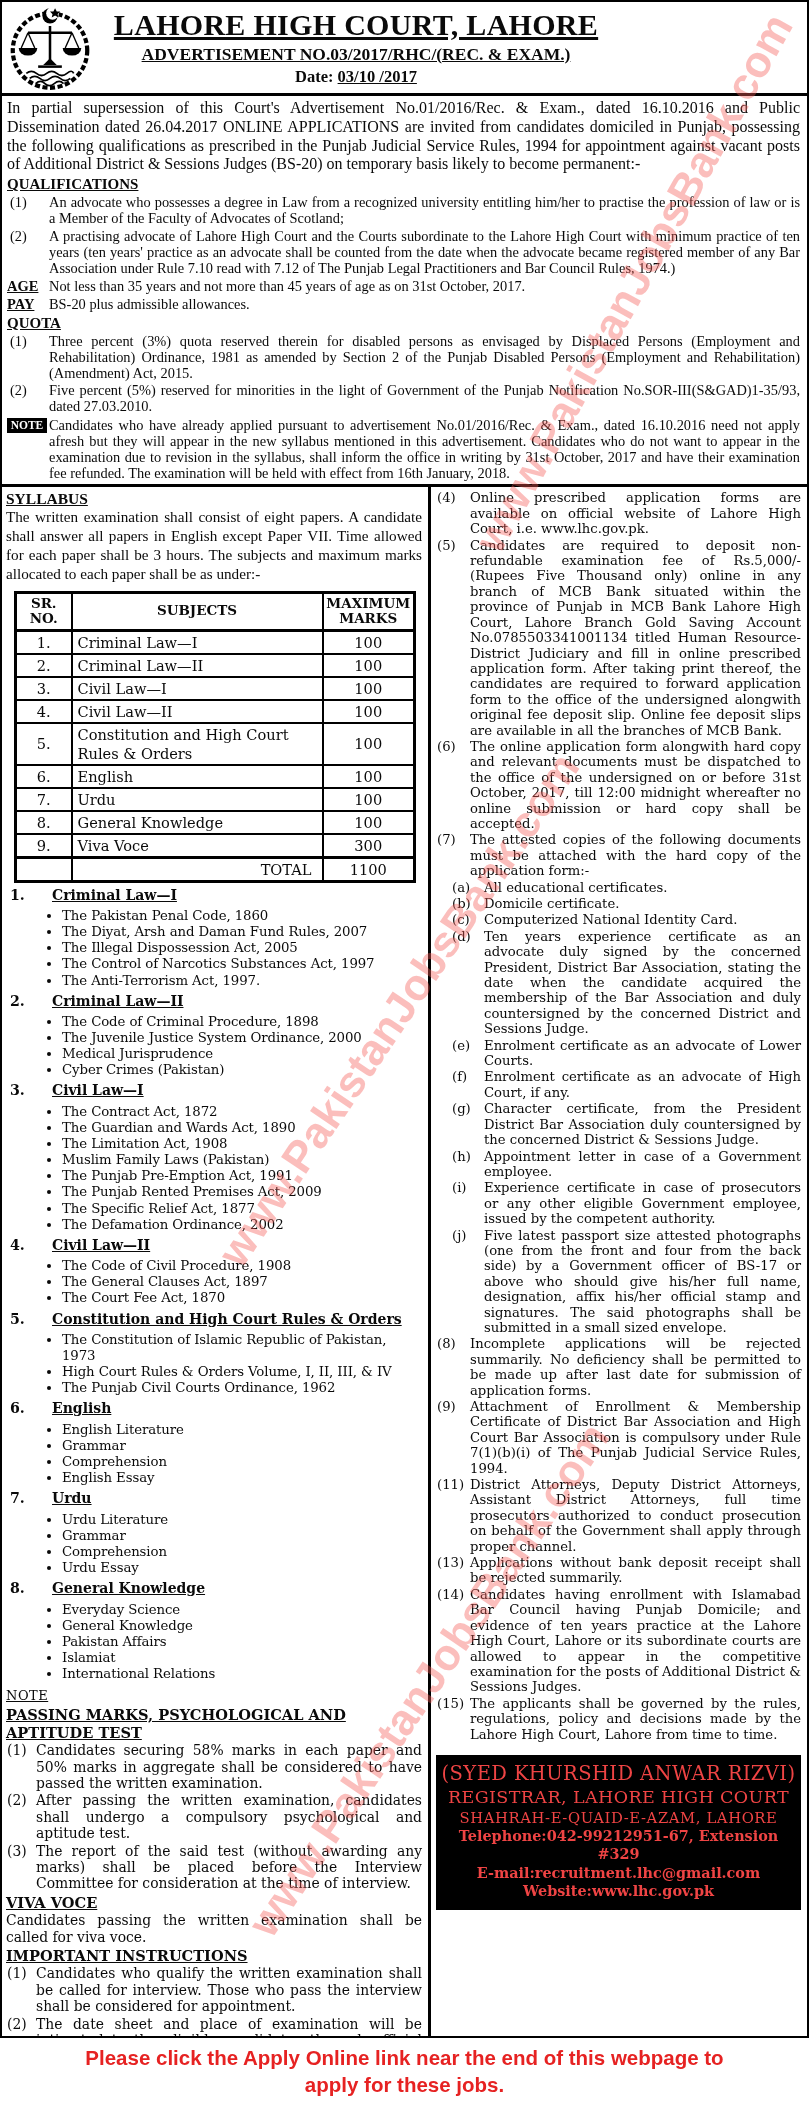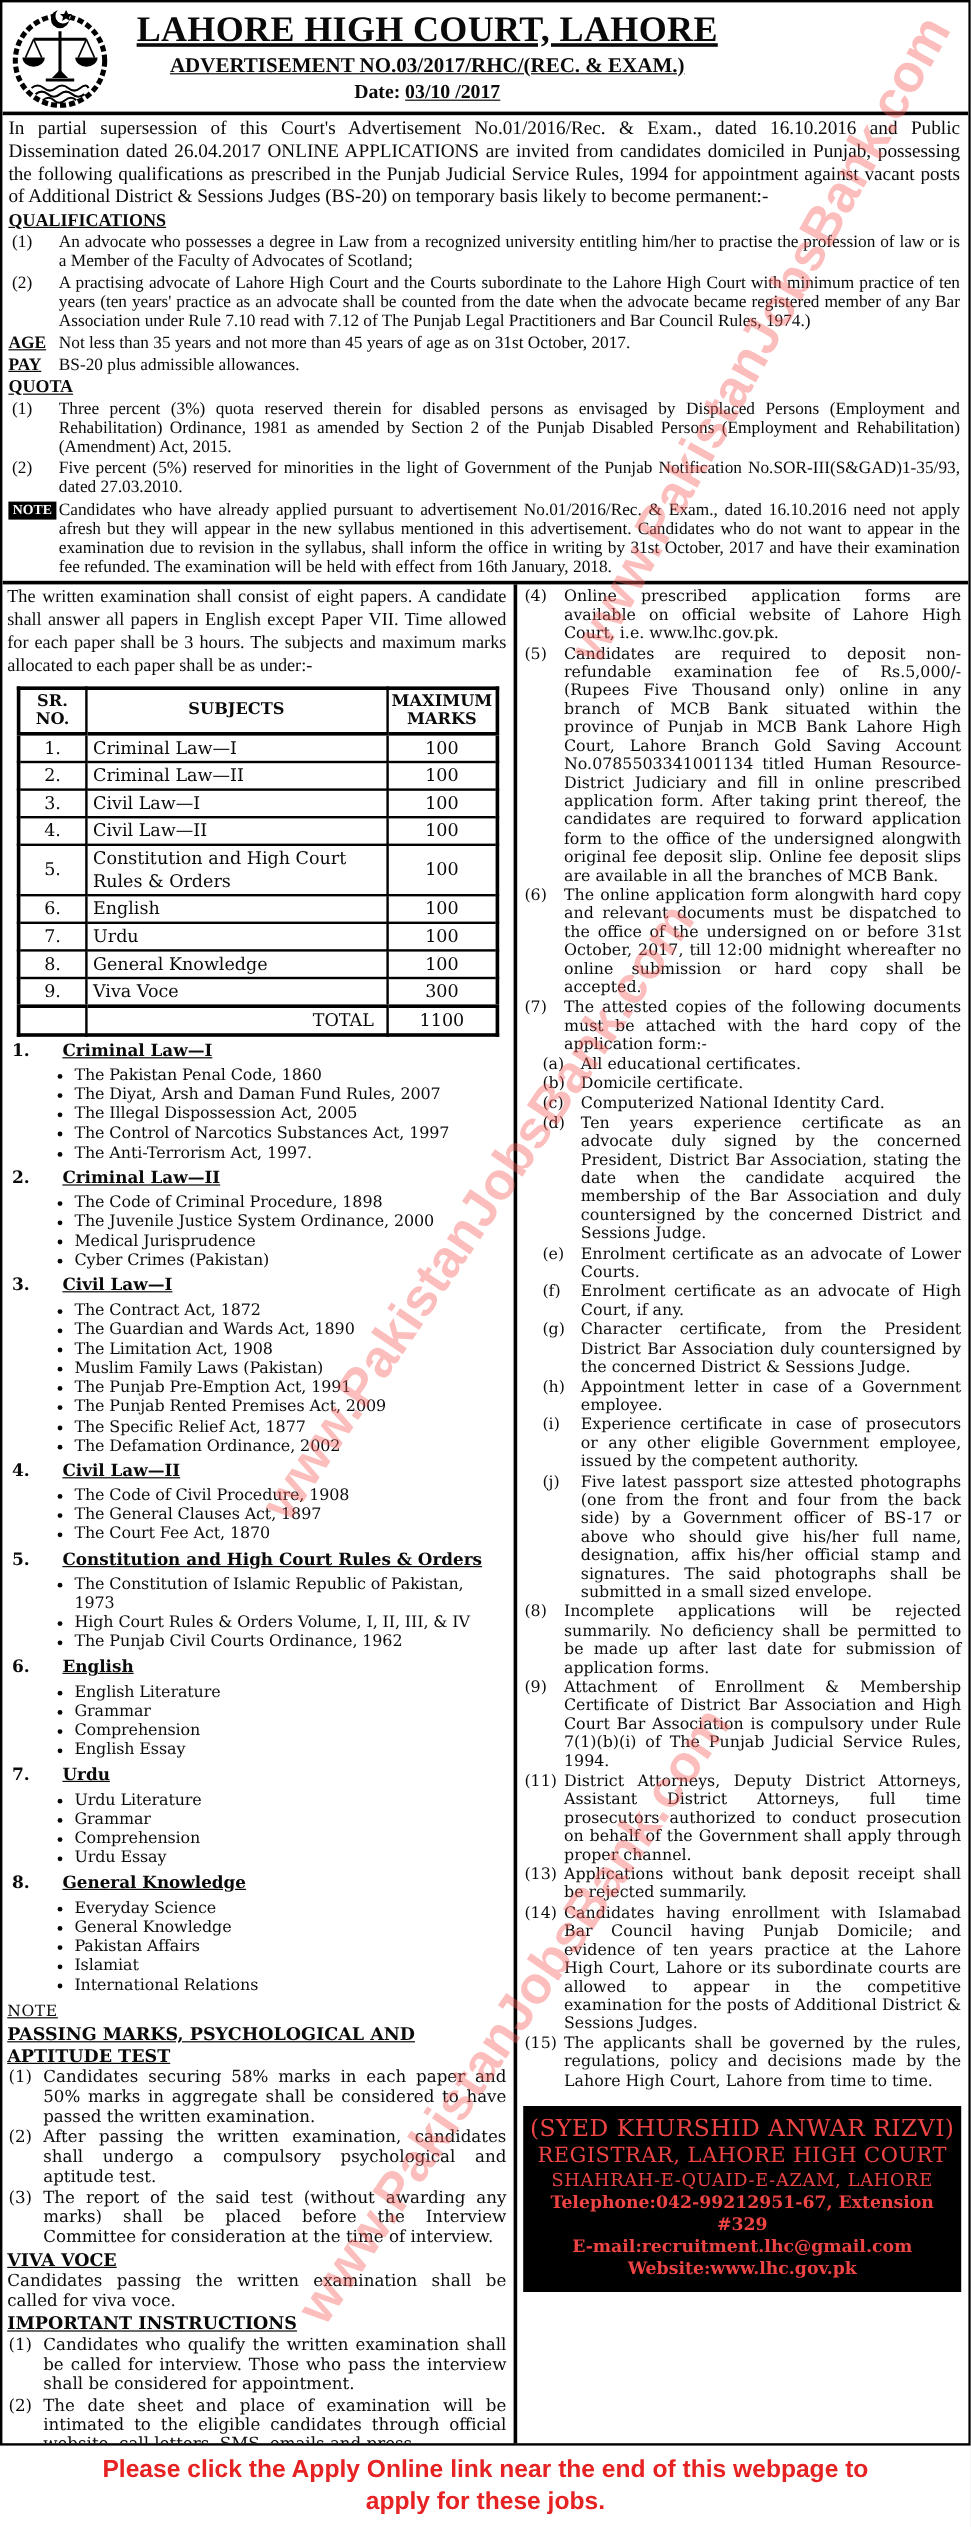--- a/index.html
+++ b/index.html
@@ -166,20 +166,21 @@
 
       <div class="hang note-row">
         <span class="note-badge">NOTE</span>
         <span class="txt">Candidates who have already applied pursuant to advertisement No.01/2016/Rec. &amp; Exam., dated 16.10.2016 need not apply afresh but they will appear in the new syllabus mentioned in this advertisement. Candidates who do not want to appear in the examination due to revision in the syllabus, shall inform the office in writing by 31st October, 2017 and have their examination fee refunded. The examination will be held with effect from 16th January, 2018.</span>
       </div>
     </div>
 
     <div class="columns">
 
       <div class="col-l">
+        <h3 class="syl-h">SYLLABUS</h3>
         <p class="syl-intro">The written examination shall consist of eight papers. A candidate shall answer all papers in English except Paper VII. Time allowed for each paper shall be 3 hours. The subjects and maximum marks allocated to each paper shall be as under:-</p>
 
         <table class="subjects">
           <thead>
             <tr>
               <th class="w-sr">SR. NO.</th>
               <th>SUBJECTS</th>
               <th class="w-mm">MAXIMUM MARKS</th>
             </tr>
           </thead>

